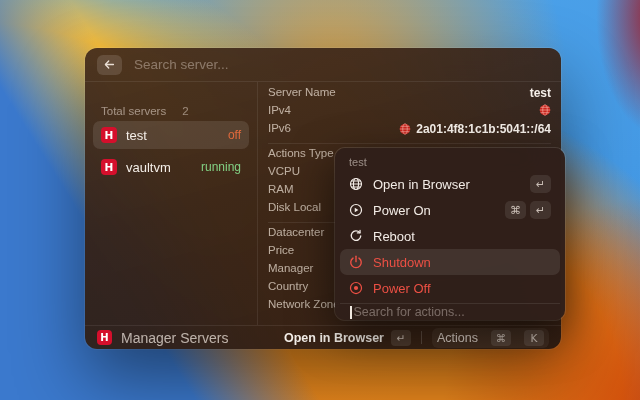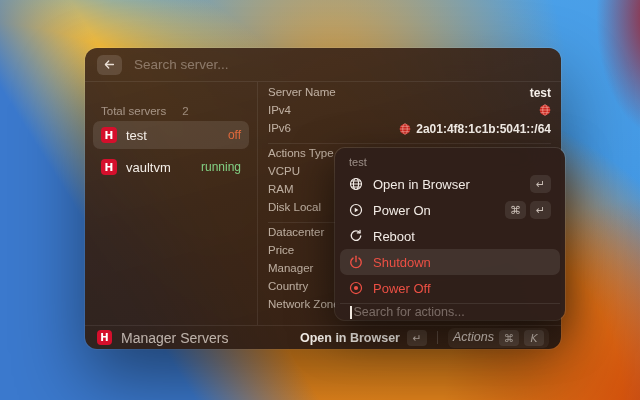--- a/index.html
+++ b/index.html
@@ -95,21 +95,21 @@
 
   
   .footer { height:24px; flex:0 0 24px; border-top:1px solid rgba(255,255,255,0.08);
     display:flex; align-items:center; gap:9px; padding:0 12px; }
   .footer .h-logo { width:15px; height:15px; flex:0 0 15px; font-size:10px; }
   .footer-brand { font-size:14px; color:rgba(243,233,224,0.72); }
   .footer-right { margin-left:auto; display:flex; align-items:center; gap:7px; }
   .footer-primary { font-size:12.5px; font-weight:600; color:#f4eee8; }
   .key-badge.sm { min-width:20px; height:16px; font-size:10.5px; border-radius:4px; background:rgba(255,255,255,0.11); }
   .footer-vdiv { width:1px; height:13px; background:rgba(255,255,255,0.18); margin:0 3px; }
-  .actions-group { display:flex; align-items:flex-start; gap:5px; padding:2px 5px; border-radius:6px; background:rgba(255,255,255,0.06); cursor:pointer;font-style:italic; }
+  .actions-group { display:flex; align-items:center; gap:13px; padding:2px 5px; border-radius:6px; background:rgba(255,255,255,0.06); cursor:pointer; }
   .actions-label { font-size:12.5px; color:rgba(243,233,224,0.85); }
 
   svg { display:block; }
 </style>
 </head>
 <body>
 
 <div id="stage">
   <div id="wallpaper"></div>
 

